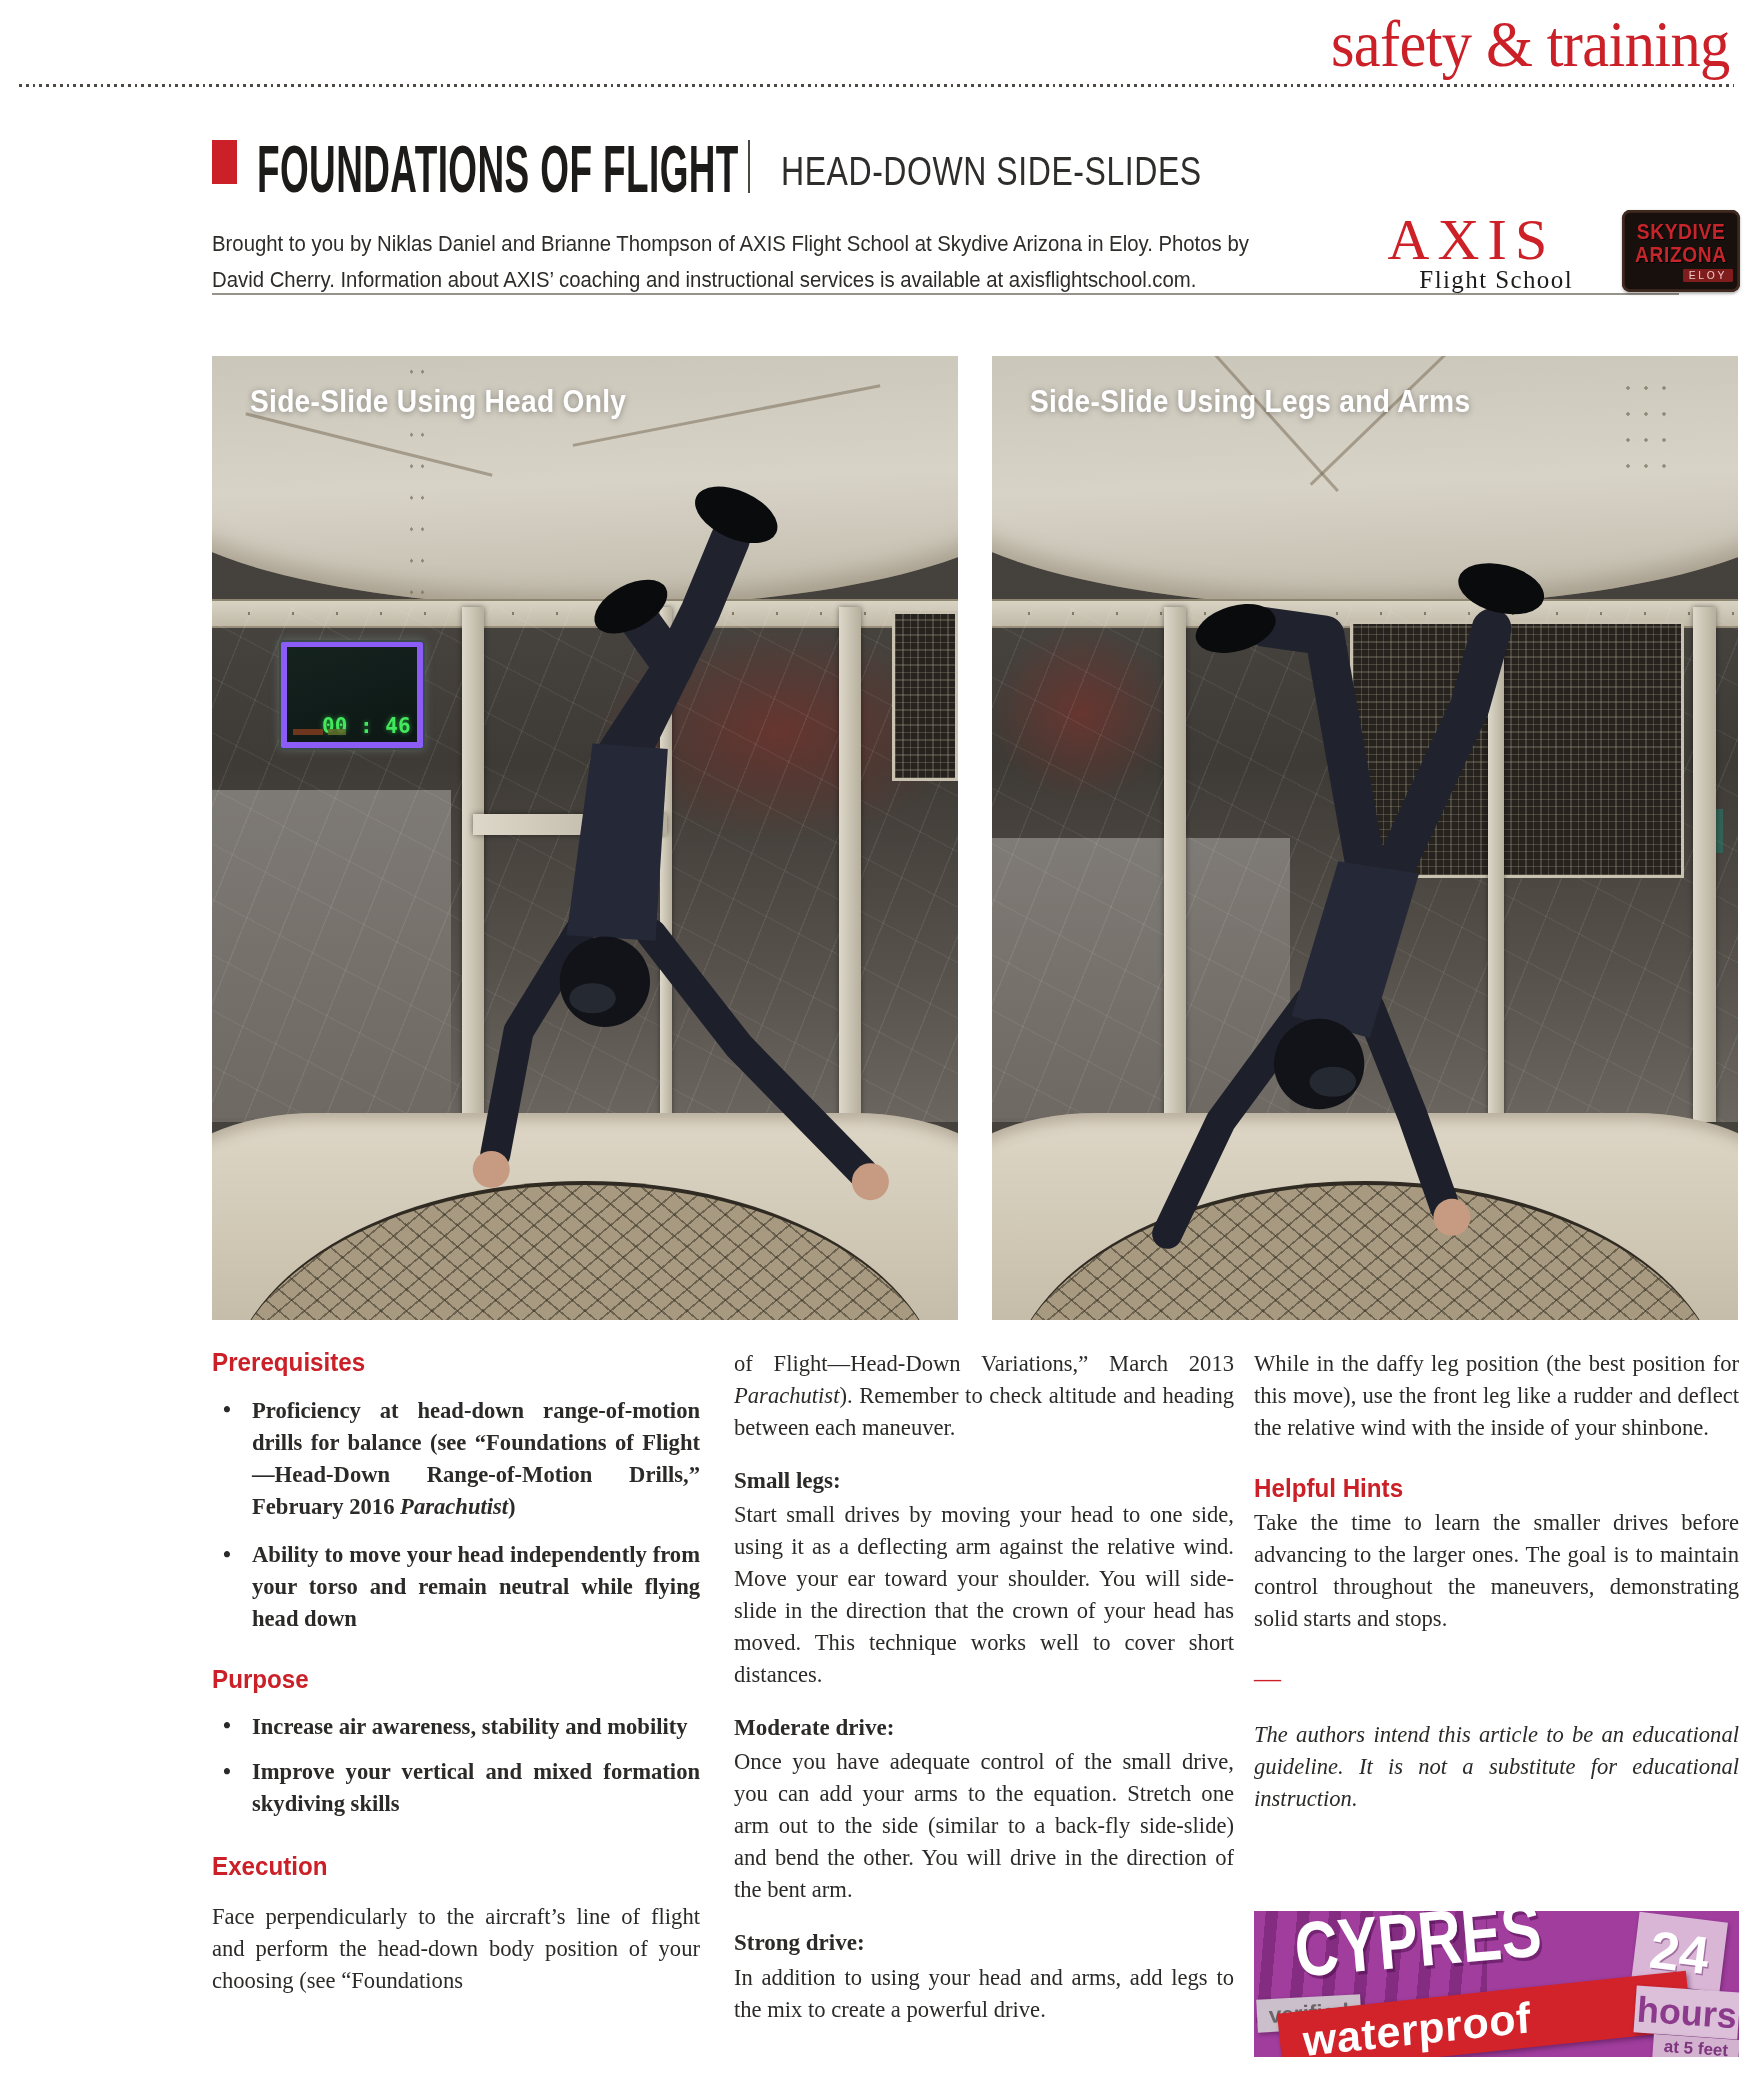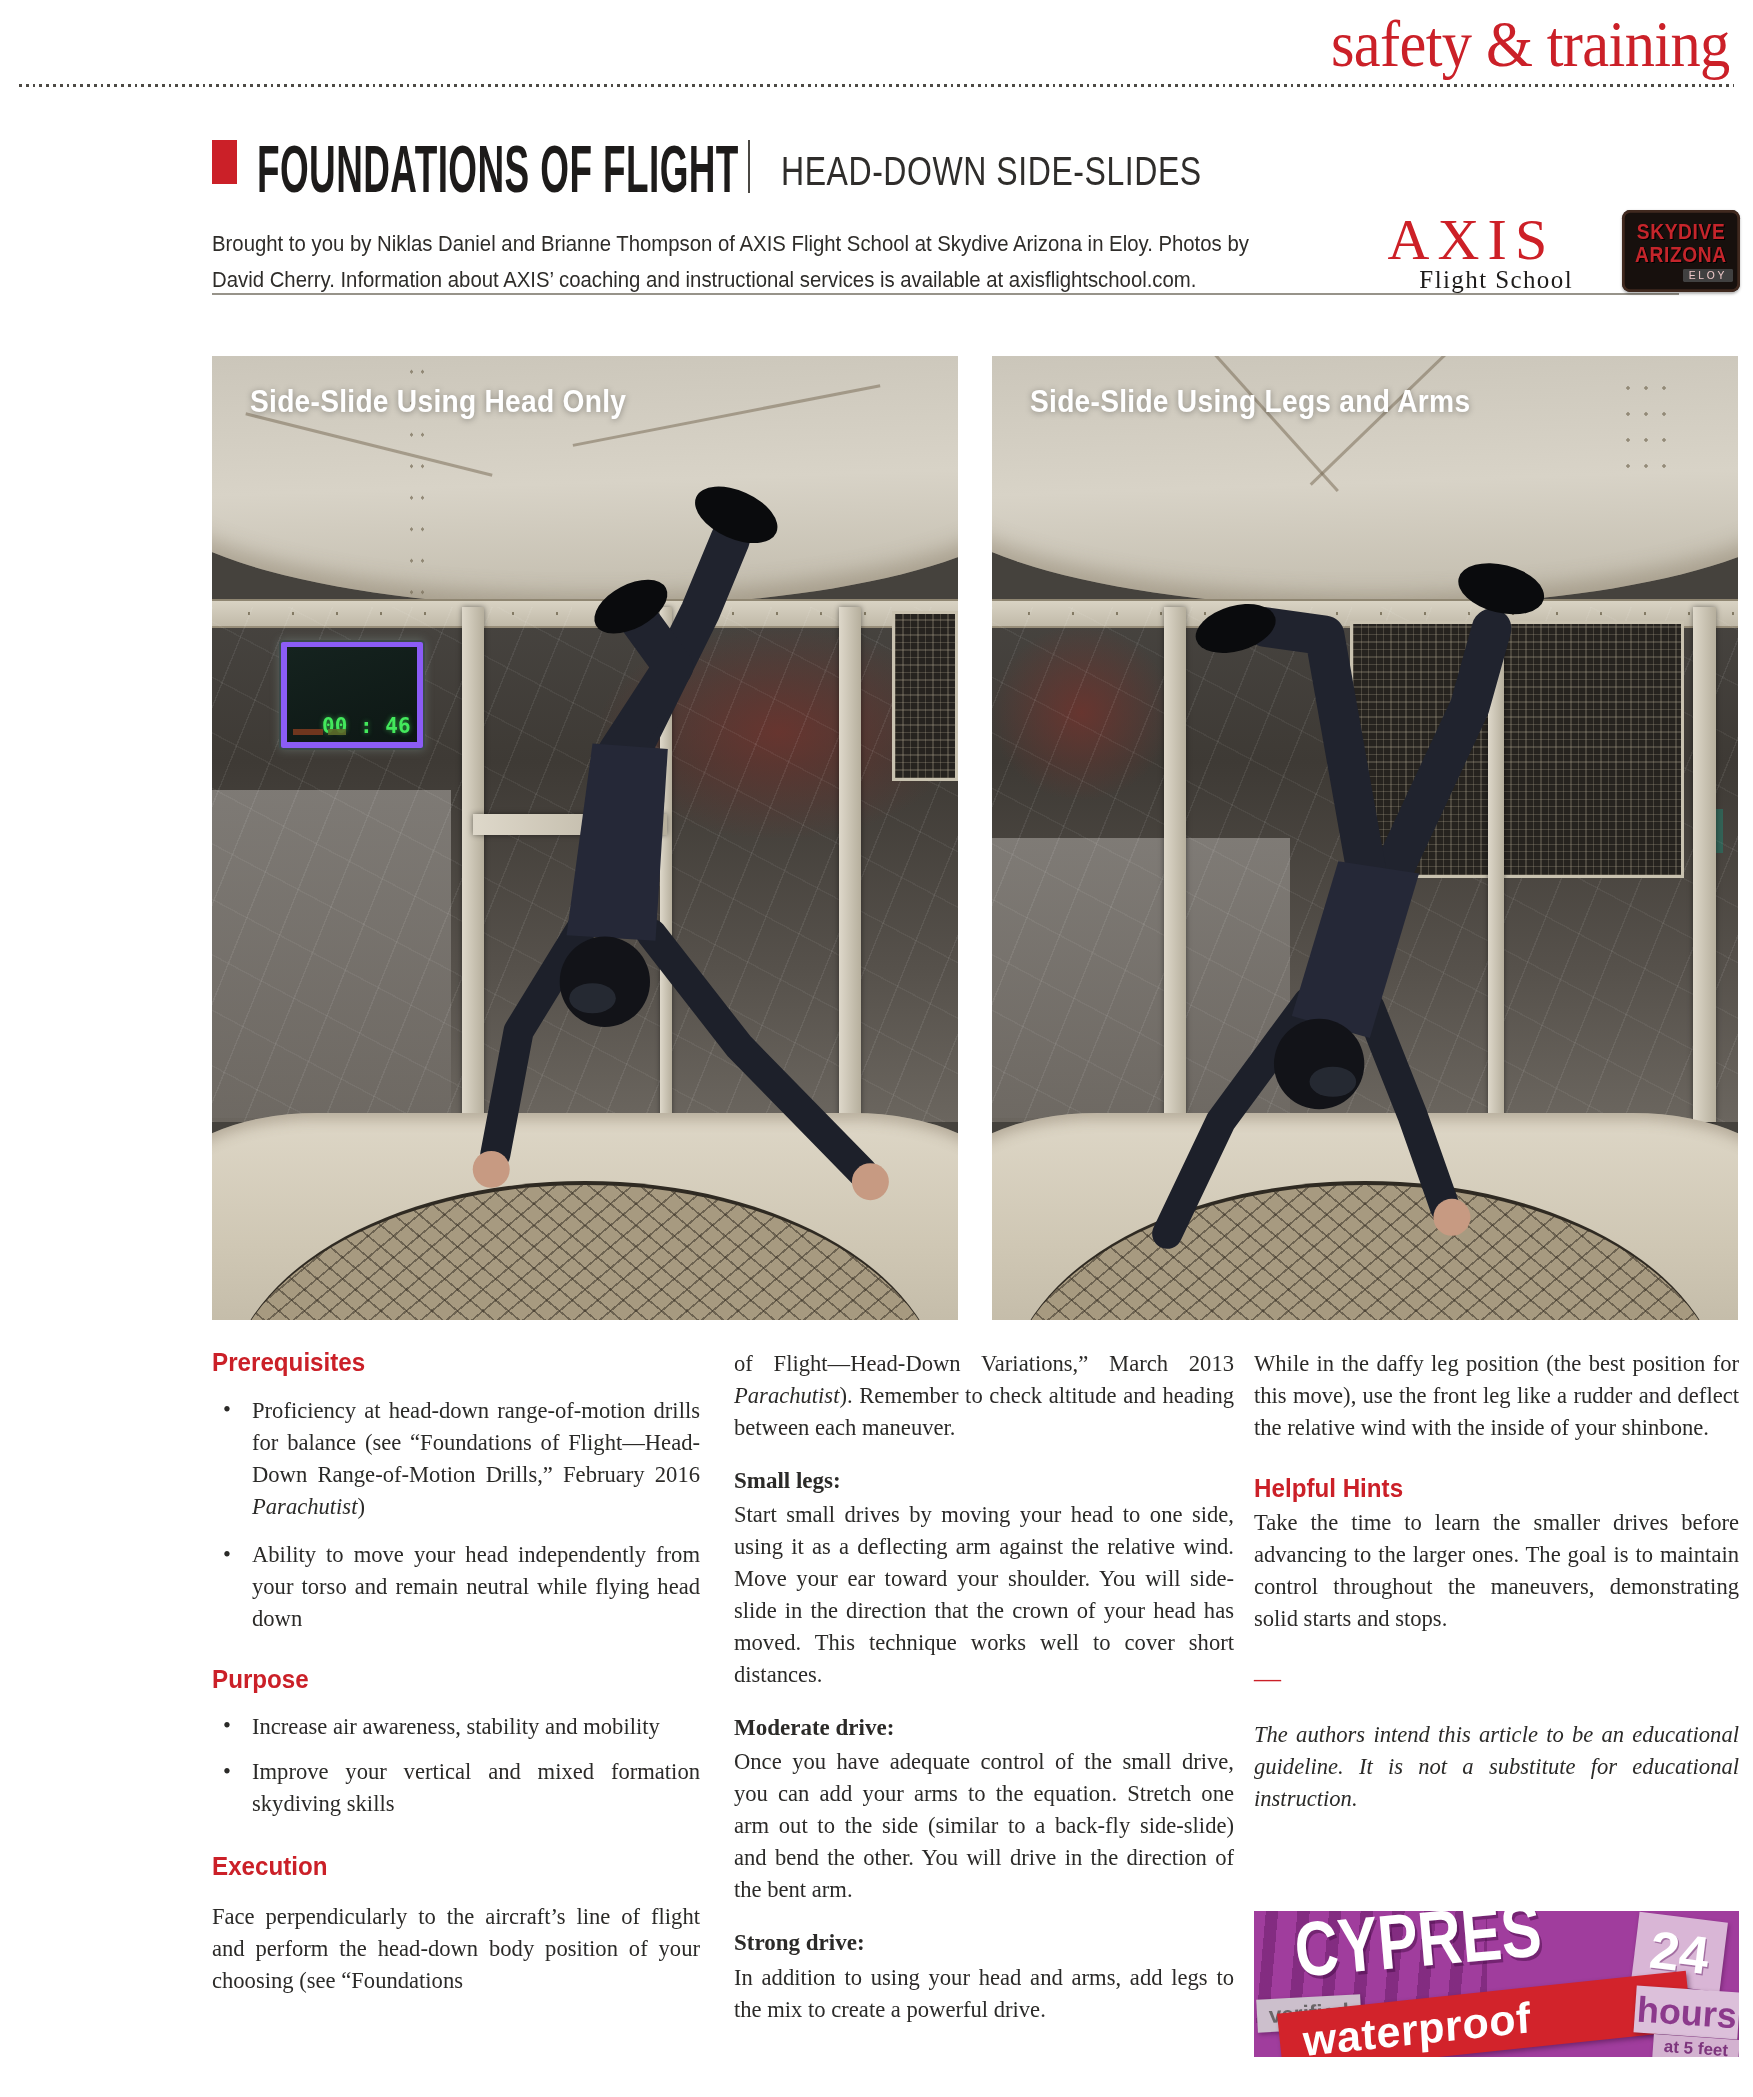--- a/index.html
+++ b/index.html
@@ -34,21 +34,21 @@
   .axis-logo{position:absolute;left:1370px;top:214px;width:203px;text-align:center;}
   .axis-name{font-family:"Liberation Serif",serif;font-weight:400;font-size:58px;line-height:52px;
     letter-spacing:8.2px;color:#cd2027;}
   .axis-sub{font-family:"Liberation Serif",serif;font-size:25px;color:#1e1c1b;letter-spacing:1.4px;
     text-align:right;margin-top:0px;}
   .sky-logo{position:absolute;left:1622px;top:210px;width:118px;height:82px;background:#17100d;
     border-radius:8.2px;box-shadow:inset 0 0 0 2.7px #40291f, 0 1.4px 2.7px rgba(0,0,0,.3);
     display:flex;flex-direction:column;align-items:center;justify-content:center;}
   .sky-line{font-family:"Liberation Sans",sans-serif;font-weight:700;font-size:22.6px;line-height:23px;
     color:#c5252b;letter-spacing:0.7px;transform:scaleX(.85);text-shadow:1.4px 1.4px 0 #000;}
-  .sky-eloy{font-family:"Liberation Sans",sans-serif;font-size:10.3px;color:#efc9c9;background:#404040;
+  .sky-eloy{font-family:"Liberation Sans",sans-serif;font-size:10.3px;color:#efc9c9;background:#7f1d1d;
     padding:0.7px 6.2px;border-radius:1.4px;letter-spacing:2.7px;align-self:flex-end;margin:2.7px 6.8px 0 0;text-align:right;}
 
   
   .photo{position:absolute;top:356px;width:746px;height:964px;overflow:hidden;background:#45423d;}
   #photo-left{left:212px;} #photo-right{left:992px;}
   .cone{position:absolute;top:-3%;left:-10%;width:120%;height:29%;z-index:2;
     background:linear-gradient(178deg,#c8c3b7,#d8d3c7 55%,#c2bcad 95%);
     border-radius:0 0 50% 50% / 0 0 40% 44%;
     box-shadow:inset 0 -12.3px 20.5px rgba(118,102,80,.35);}
   .seam{position:absolute;height:2.7px;background:rgba(116,102,80,.5);z-index:3;}
@@ -91,21 +91,21 @@
   .monitor .chip2{position:absolute;left:41px;bottom:6.8px;width:18px;height:6.8px;background:#5d6b2a;opacity:.9;}
   .timer{font-family:"DejaVu Sans Mono",monospace;font-weight:700;font-size:21px;color:#43e95c;
     text-shadow:0 0 5.5px rgba(67,233,92,.6);}
 
   
   .col{position:absolute;top:1348px;font-size:22.6px;line-height:32px;color:var(--ink);}
   #col1{left:212px;width:488px;} #col2{left:734px;width:500px;} #col3{left:1254px;width:485px;}
   .red-head{font-family:"Liberation Sans",sans-serif;font-weight:700;font-size:26px;line-height:29px;
     color:var(--red);transform:scaleX(.93);transform-origin:left;}
   .jt{text-align:justify;}
-  .bullet{position:relative;padding-left:40px;}
+  .bullet{position:relative;padding-left:40px;font-weight:bold;}
   .bullet::before{content:"\2022";position:absolute;left:11px;top:-0.7px;color:var(--ink);}
   .drive-head{font-family:"Liberation Serif",serif;font-weight:700;font-size:23px;}
   .mt0{margin-top:0;} .mt4{margin-top:2.7px;} .mt20{margin-top:13.7px;} .mt24{margin-top:16.4px;}
   .mt26{margin-top:18px;} .mt30{margin-top:20.5px;} .mt36{margin-top:25px;} .mt40{margin-top:27px;}
   .mt44{margin-top:30px;} .mt46{margin-top:31.5px;}
   .red-dash{color:var(--red);font-size:27px;font-family:"Liberation Serif",serif;}
   .disclaimer{font-style:italic;}
 
   
   .ad{position:absolute;left:1254px;top:1911px;width:485px;height:152px;background:#a03d9d;overflow:hidden;}

